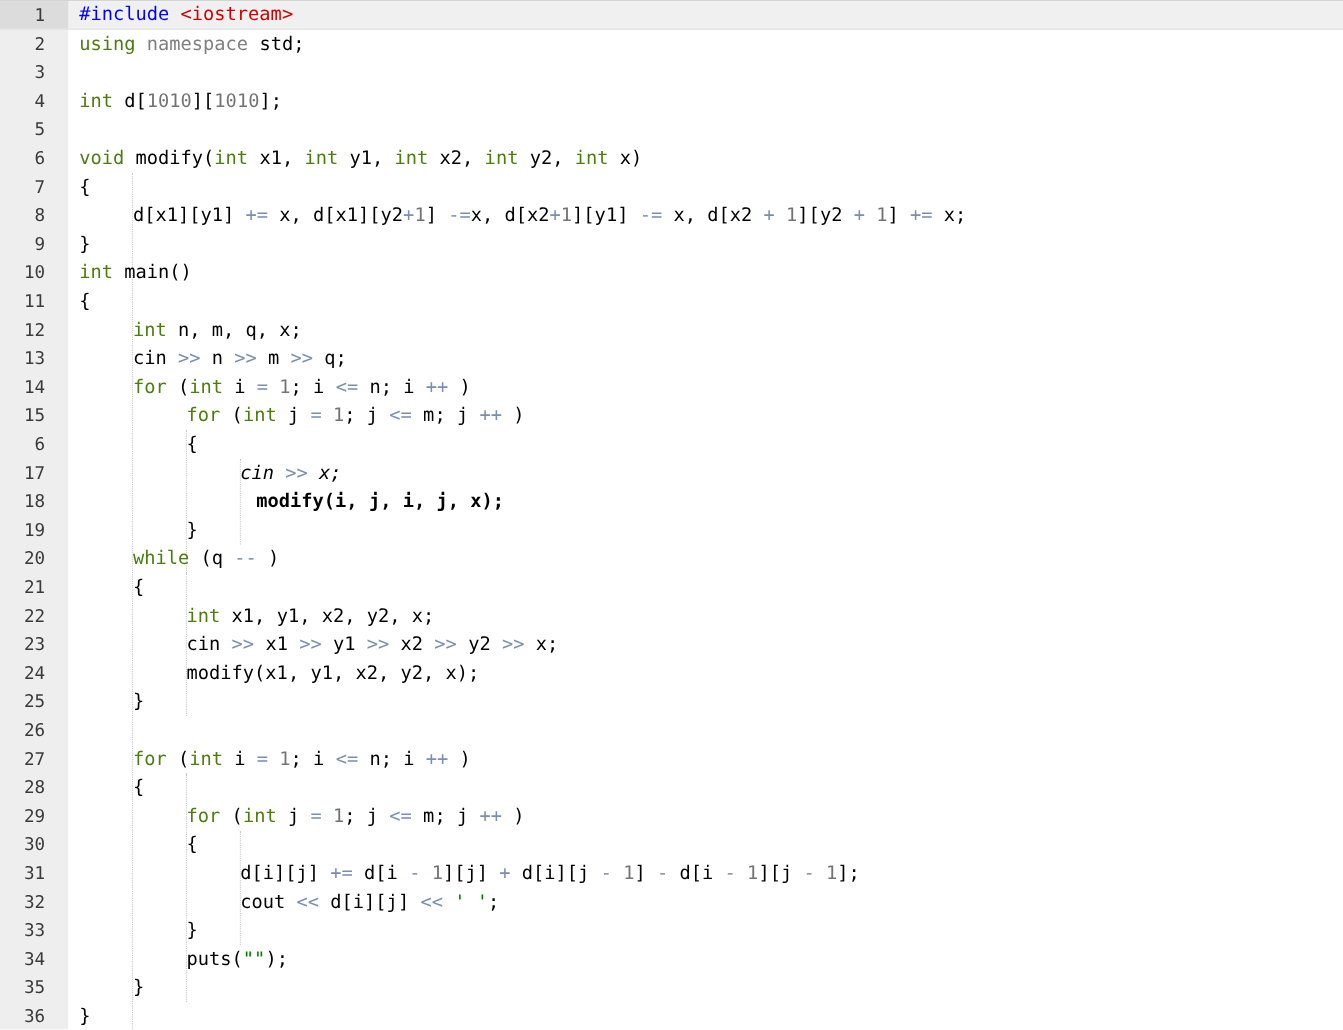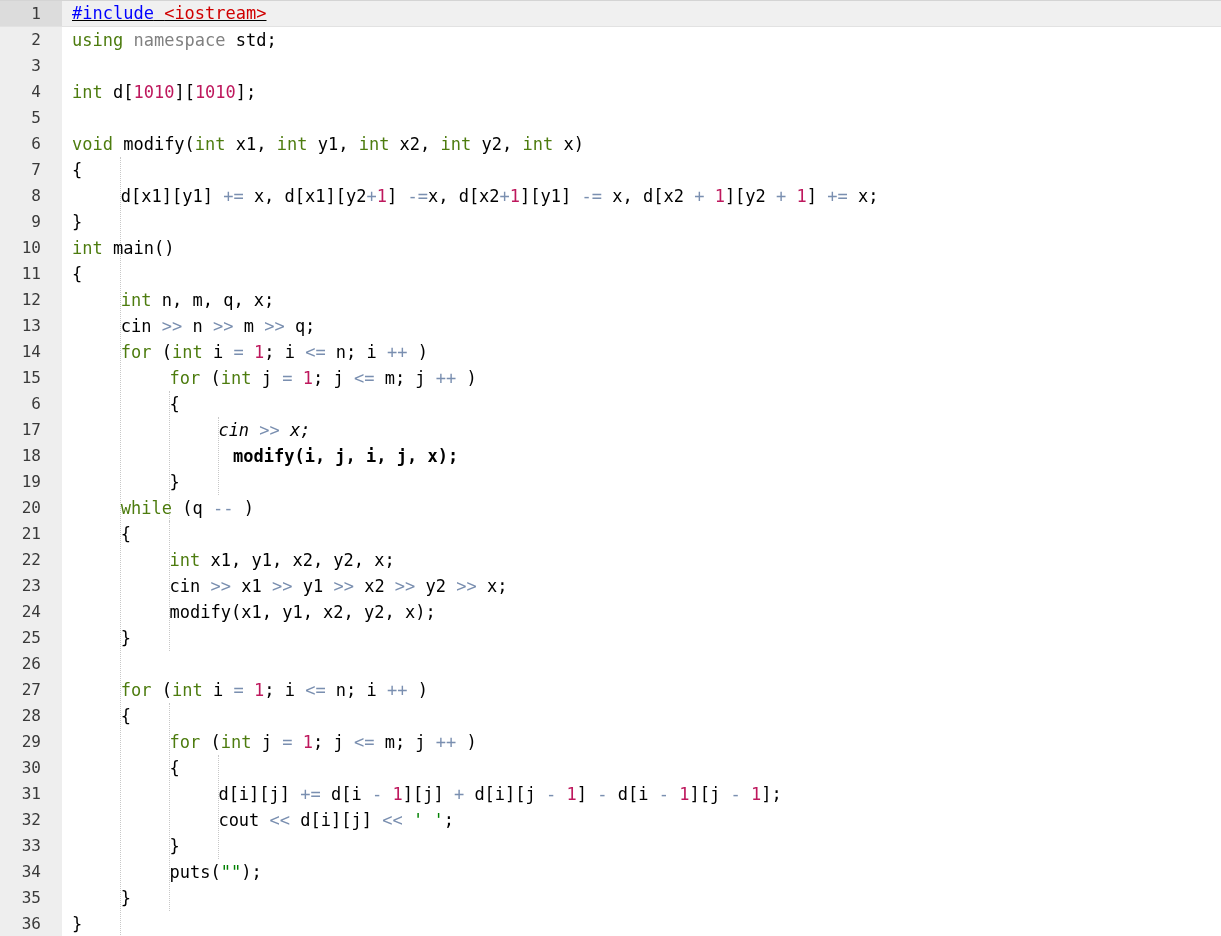--- a/index.html
+++ b/index.html
@@ -75,40 +75,40 @@
   .guide {
     position: absolute;
     width: 0;
     border-left: 1px dotted #c8c8c8;
   }
   
   .kw   { color: #4d7c0f; }
   .pre  { color: #0000ff; }
   .inc  { color: #d00000; }
   .ns   { color: #808080; }
-  .num  { color: #be185d; }
+  .num  { color: #737373; }
   .op   { color: #7a8fb0; }
   .str  { color: #008000; }
   .pl   { color: #000000; }
 </style>
 </head>
 <body>
 
 <div id="editor">
   <div id="gutter-bg"></div>
   <div class="guides" id="guides">
       <div class="guide" style="left: 120px; top: 156px; height: 780px;"></div>
       <div class="guide" style="left: 169px; top: 390px; height: 130px;"></div>
       <div class="guide" style="left: 218px; top: 416px; height: 78px;"></div>
       <div class="guide" style="left: 169px; top: 520px; height: 130px;"></div>
       <div class="guide" style="left: 169px; top: 702px; height: 208px;"></div>
       <div class="guide" style="left: 218px; top: 754px; height: 104px;"></div>
     </div>
   <div id="lines">
-      <div class="code-line current"><div class="ln-wrap">1</div><div class="code-text" style="left: 72px; text-decoration: underline;"><span class="pre">#include</span><span class="pl"> </span><span class="inc">&lt;iostream&gt;</span></div></div>
+      <div class="code-line current"><div class="ln-wrap">1</div><div class="code-text" style="left: 72px;"><span class="pre">#include</span><span class="pl"> </span><span class="inc">&lt;iostream&gt;</span></div></div>
       <div class="code-line"><div class="ln-wrap">2</div><div class="code-text" style="left: 72px;"><span class="kw">using</span><span class="pl"> </span><span class="ns">namespace</span><span class="pl"> std;</span></div></div>
       <div class="code-line"><div class="ln-wrap">3</div><div class="code-text" style="left: 72px;"></div></div>
       <div class="code-line"><div class="ln-wrap">4</div><div class="code-text" style="left: 72px;"><span class="kw">int</span><span class="pl"> d[</span><span class="num">1010</span><span class="pl">][</span><span class="num">1010</span><span class="pl">];</span></div></div>
       <div class="code-line"><div class="ln-wrap">5</div><div class="code-text" style="left: 72px;"></div></div>
       <div class="code-line"><div class="ln-wrap">6</div><div class="code-text" style="left: 72px;"><span class="kw">void</span><span class="pl"> modify(</span><span class="kw">int</span><span class="pl"> x1, </span><span class="kw">int</span><span class="pl"> y1, </span><span class="kw">int</span><span class="pl"> x2, </span><span class="kw">int</span><span class="pl"> y2, </span><span class="kw">int</span><span class="pl"> x)</span></div></div>
       <div class="code-line"><div class="ln-wrap">7</div><div class="code-text" style="left: 72px;"><span class="pl">{</span></div></div>
       <div class="code-line"><div class="ln-wrap">8</div><div class="code-text" style="left: 120.8px;"><span class="pl">d[x1][y1] </span><span class="op">+=</span><span class="pl"> x, d[x1][y2</span><span class="op">+</span><span class="num">1</span><span class="pl">] </span><span class="op">-=</span><span class="pl">x, d[x2</span><span class="op">+</span><span class="num">1</span><span class="pl">][y1] </span><span class="op">-=</span><span class="pl"> x, d[x2 </span><span class="op">+</span><span class="pl"> </span><span class="num">1</span><span class="pl">][y2 </span><span class="op">+</span><span class="pl"> </span><span class="num">1</span><span class="pl">] </span><span class="op">+=</span><span class="pl"> x;</span></div></div>
       <div class="code-line"><div class="ln-wrap">9</div><div class="code-text" style="left: 72px;"><span class="pl">}</span></div></div>
       <div class="code-line"><div class="ln-wrap">10</div><div class="code-text" style="left: 72px;"><span class="kw">int</span><span class="pl"> main()</span></div></div>
       <div class="code-line"><div class="ln-wrap">11</div><div class="code-text" style="left: 72px;"><span class="pl">{</span></div></div>

